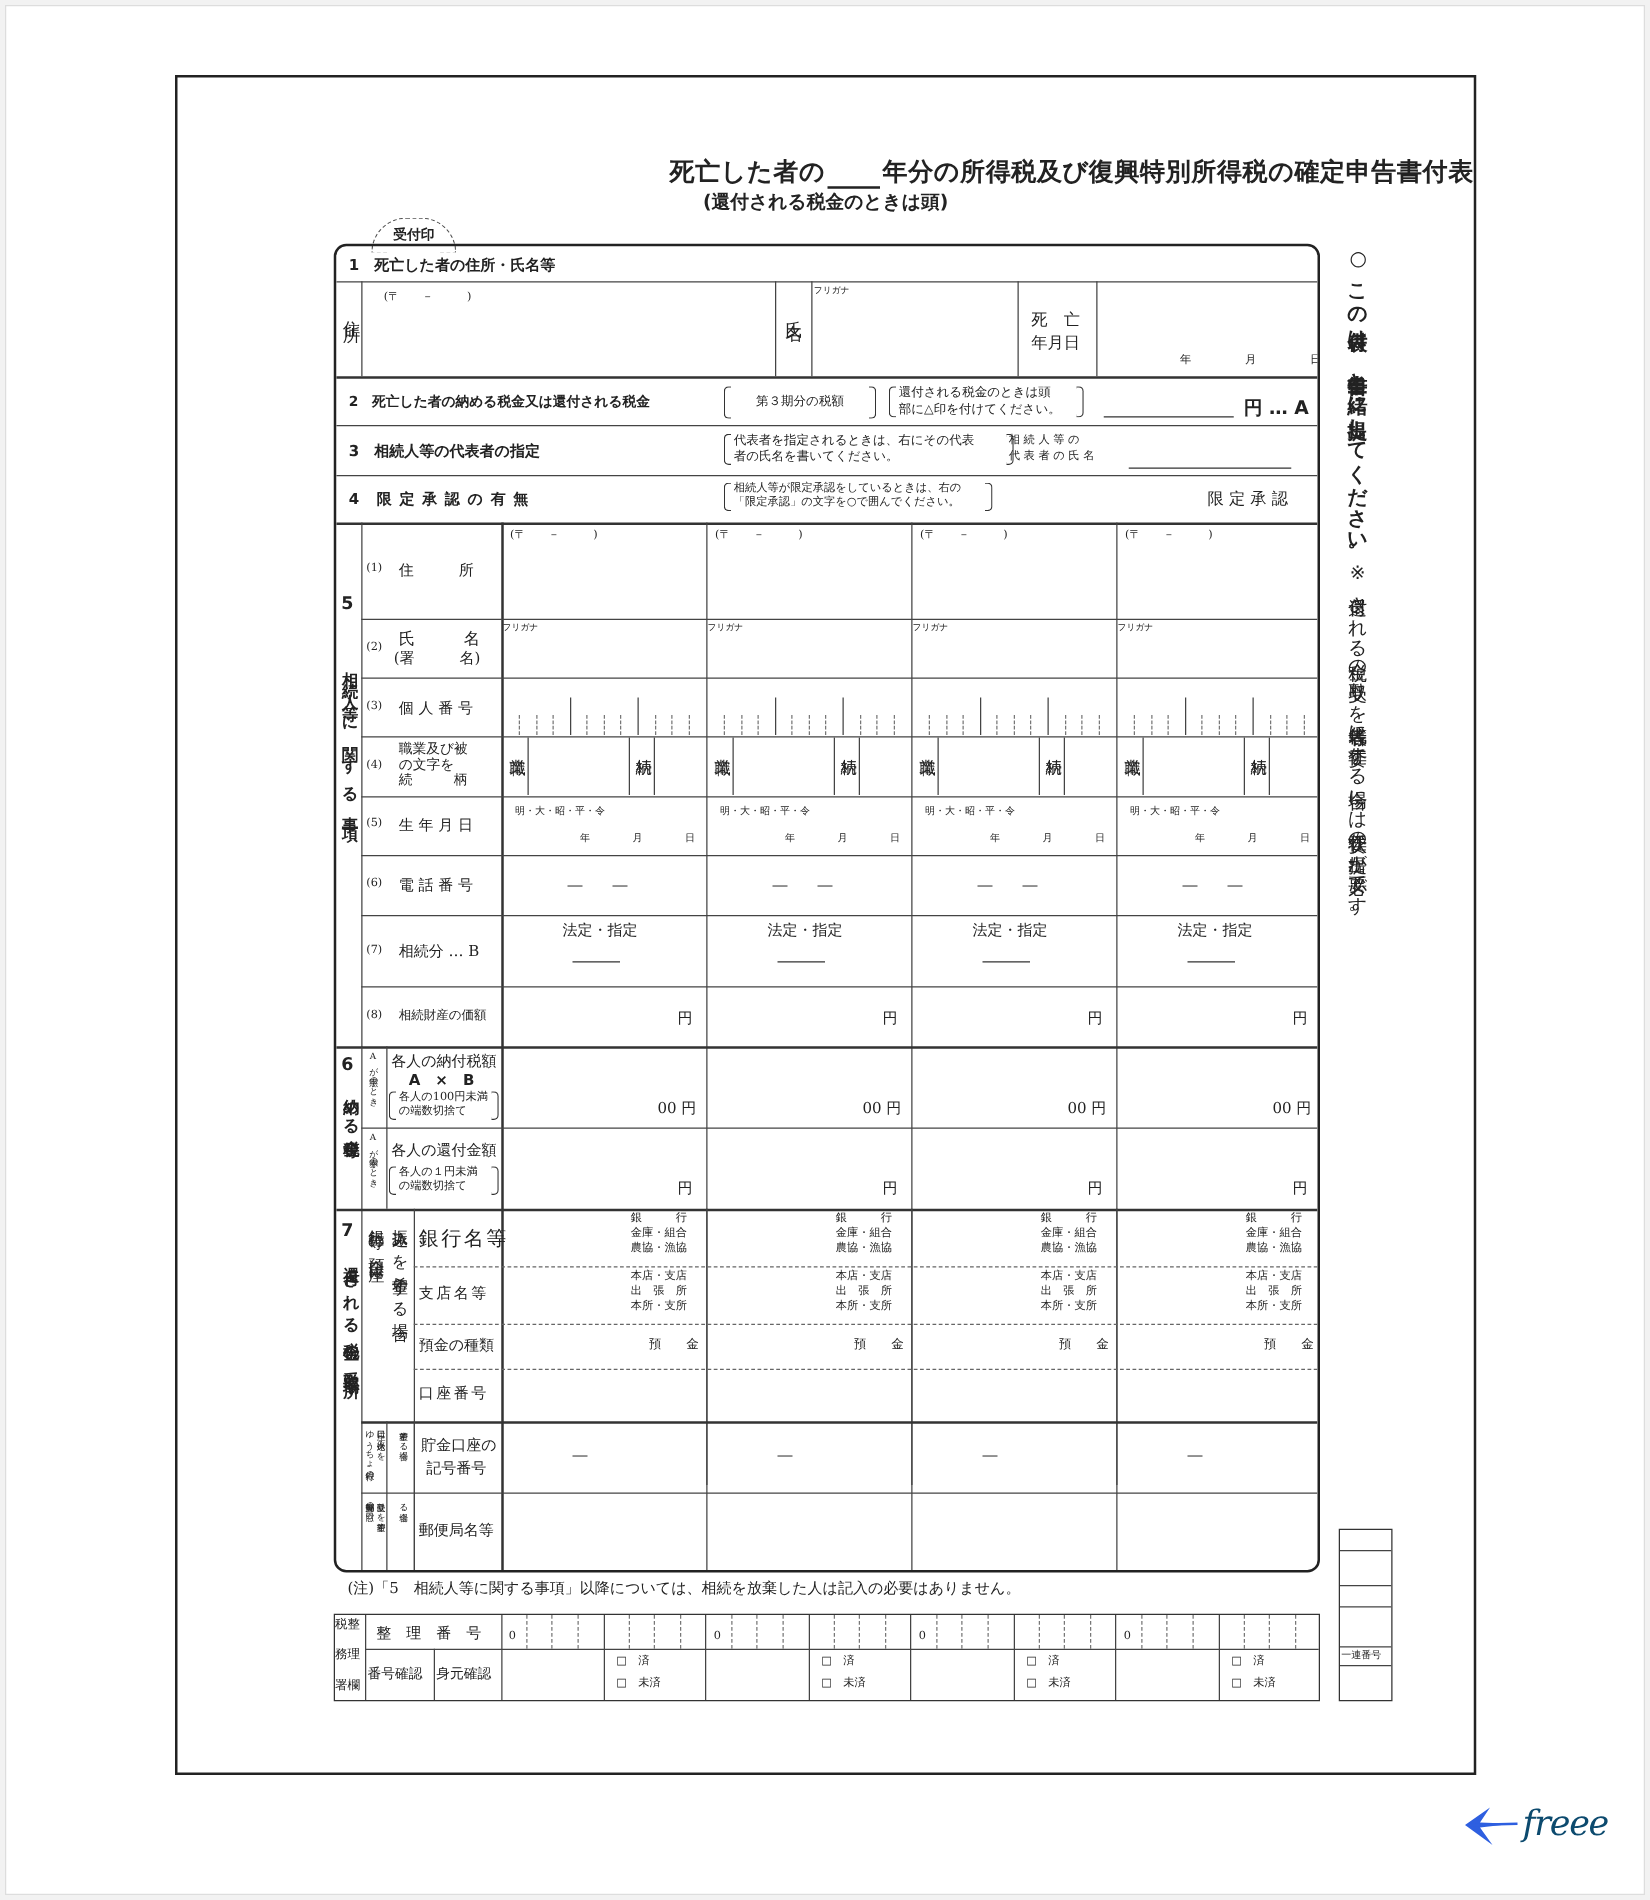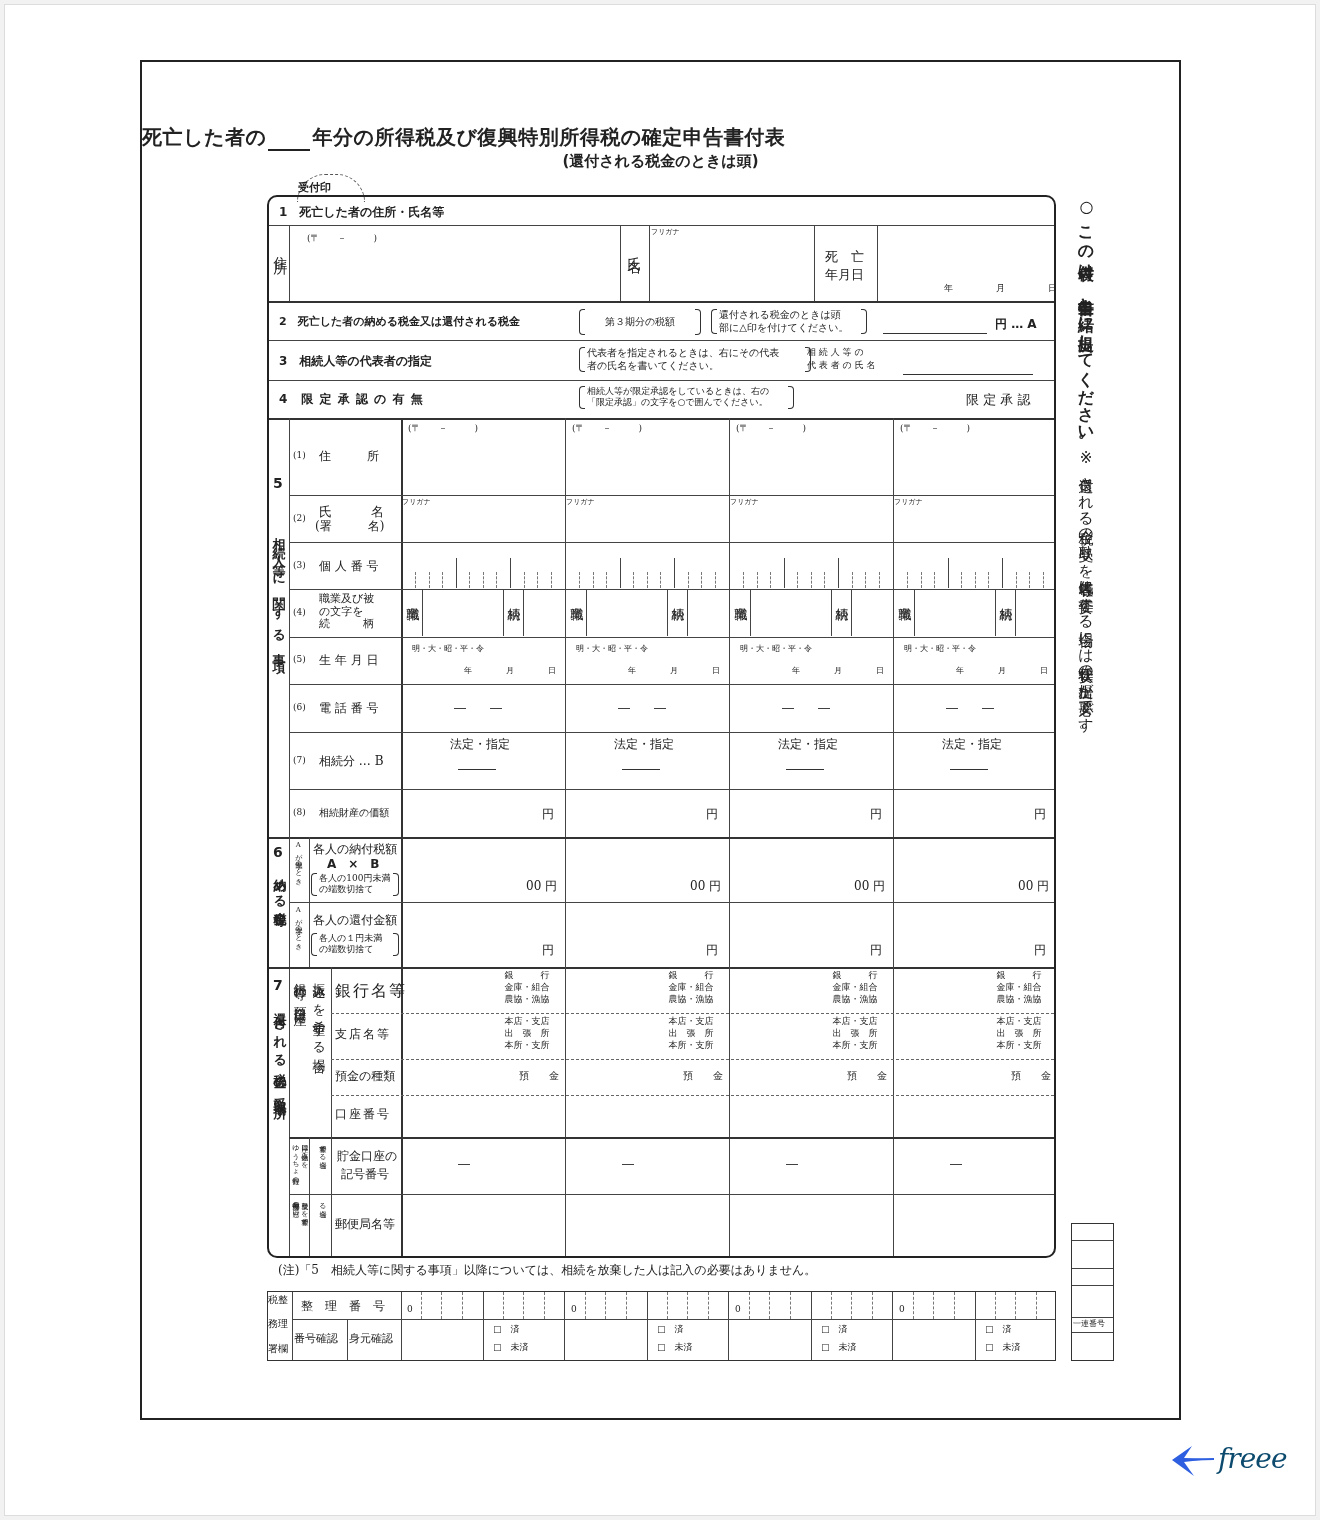--- a/index.html
+++ b/index.html
@@ -1,23 +1,23 @@
 <!DOCTYPE html>
 <html><head>
 <meta charset="utf-8">
 <style>
 *{box-sizing:border-box;margin:0;padding:0}
 body{width:1320px;height:1520px;background:#f2f2f2;position:relative;font-family:"DejaVu Serif","Liberation Serif",serif;color:#222;overflow:hidden}
 .outer{position:absolute;left:4px;top:4px;width:1312px;height:1512px;background:#fff;border:1px solid #ddd}
 .page{position:absolute;left:140px;top:60px;width:1041px;height:1360px;border:2px solid #222;background:#fff}
 .abs{position:absolute}
-.title{position:absolute;left:0;width:100%;top:62px;text-align:left;font-family:Liberation Serif, serif;font-weight:bold;font-size:20px;letter-spacing:0.5px}
+.title{position:absolute;left:0;width:100%;top:62px;text-align:right;font-family:Liberation Serif, serif;font-weight:bold;font-size:20px;letter-spacing:0.5px}
 .subtitle{position:absolute;left:0;width:100%;top:90px;text-align:center;font-family:"DejaVu Sans",sans-serif;font-weight:bold;font-size:15px}
 .blank{display:inline-block;width:42px;border-bottom:2px solid #222;height:18px;vertical-align:bottom;margin:0 2px}
-.stamp{position:absolute;left:155px;top:112px;width:68px;height:28px;border:1px dashed #555;border-bottom:none;border-radius:34px 34px 0 0;font-size:11px;padding-top:5px;font-family:"DejaVu Sans",sans-serif;font-weight:bold}
+.stamp{position:absolute;left:155px;top:112px;width:68px;height:28px;border:1px dashed #555;border-bottom:none;border-radius:34px 34px 0 0;font-size:11px;text-align:center;padding-top:5px;font-family:"DejaVu Sans",sans-serif;font-weight:bold}
 .form{position:absolute;left:125px;top:133px;width:789px;height:1063px;border:2px solid #222;border-radius:10px;overflow:hidden}
 .hl{position:absolute;height:0;border-top:1px solid #444}
 .hl.thick{border-top:2px solid #333}
 .hl.dash{border-top:1px dashed #666}
 .vl{position:absolute;width:0;border-left:1px solid #444}
 .vl.thick{border-left:2px solid #333}
 .vl.dash{border-left:1px dashed #777}
 .t{position:absolute;font-size:12px;white-space:nowrap;line-height:1.2}
 .sans{font-family:"DejaVu Sans","Liberation Sans",sans-serif}
 .b{font-weight:bold}
@@ -71,21 +71,21 @@
     <div class="abs" style="left:610px;top:30px;width:178px;height:72px"></div>
 
     <div class="hl thick" style="left:0;right:0;top:104px"></div>
     <div class="t sans b" style="left:10px;top:118px;font-size:11px">2　死亡した者の納める税金又は還付される税金</div>
     <div class="bracket" style="left:310px;top:112px;width:122px;height:26px;padding-top:7px;text-align:center"><span>第３期分の税額</span></div>
     <div class="bracket" style="left:442px;top:112px;width:156px">
         <div>還付される税金のときは頭</div>
         <div>部に△印を付けてください。</div>
       </div>
     <div class="uline" style="left:614px;top:136px;width:104px"></div>
-    <div class="t sans b" style="left:726px;top:120px;font-size:12px">円 … A</div>
+    <div class="t sans b" style="left:726px;top:120px;font-size:15px">円 … A</div>
 
     <div class="hl" style="left:0;right:0;top:143px"></div>
     <div class="t sans b" style="left:10px;top:157px;font-size:12px">3　相続人等の代表者の指定</div>
     <div class="bracket" style="left:310px;top:150px;width:232px">
         <div>代表者を指定されるときは、右にその代表</div>
         <div>者の氏名を書いてください。</div>
       </div>
     <div class="t small" style="left:538px;top:150px">相 続 人 等 の</div>
     <div class="t small" style="left:538px;top:163px">代 表 者 の 氏 名</div>
     <div class="uline" style="left:634px;top:177px;width:130px"></div>

